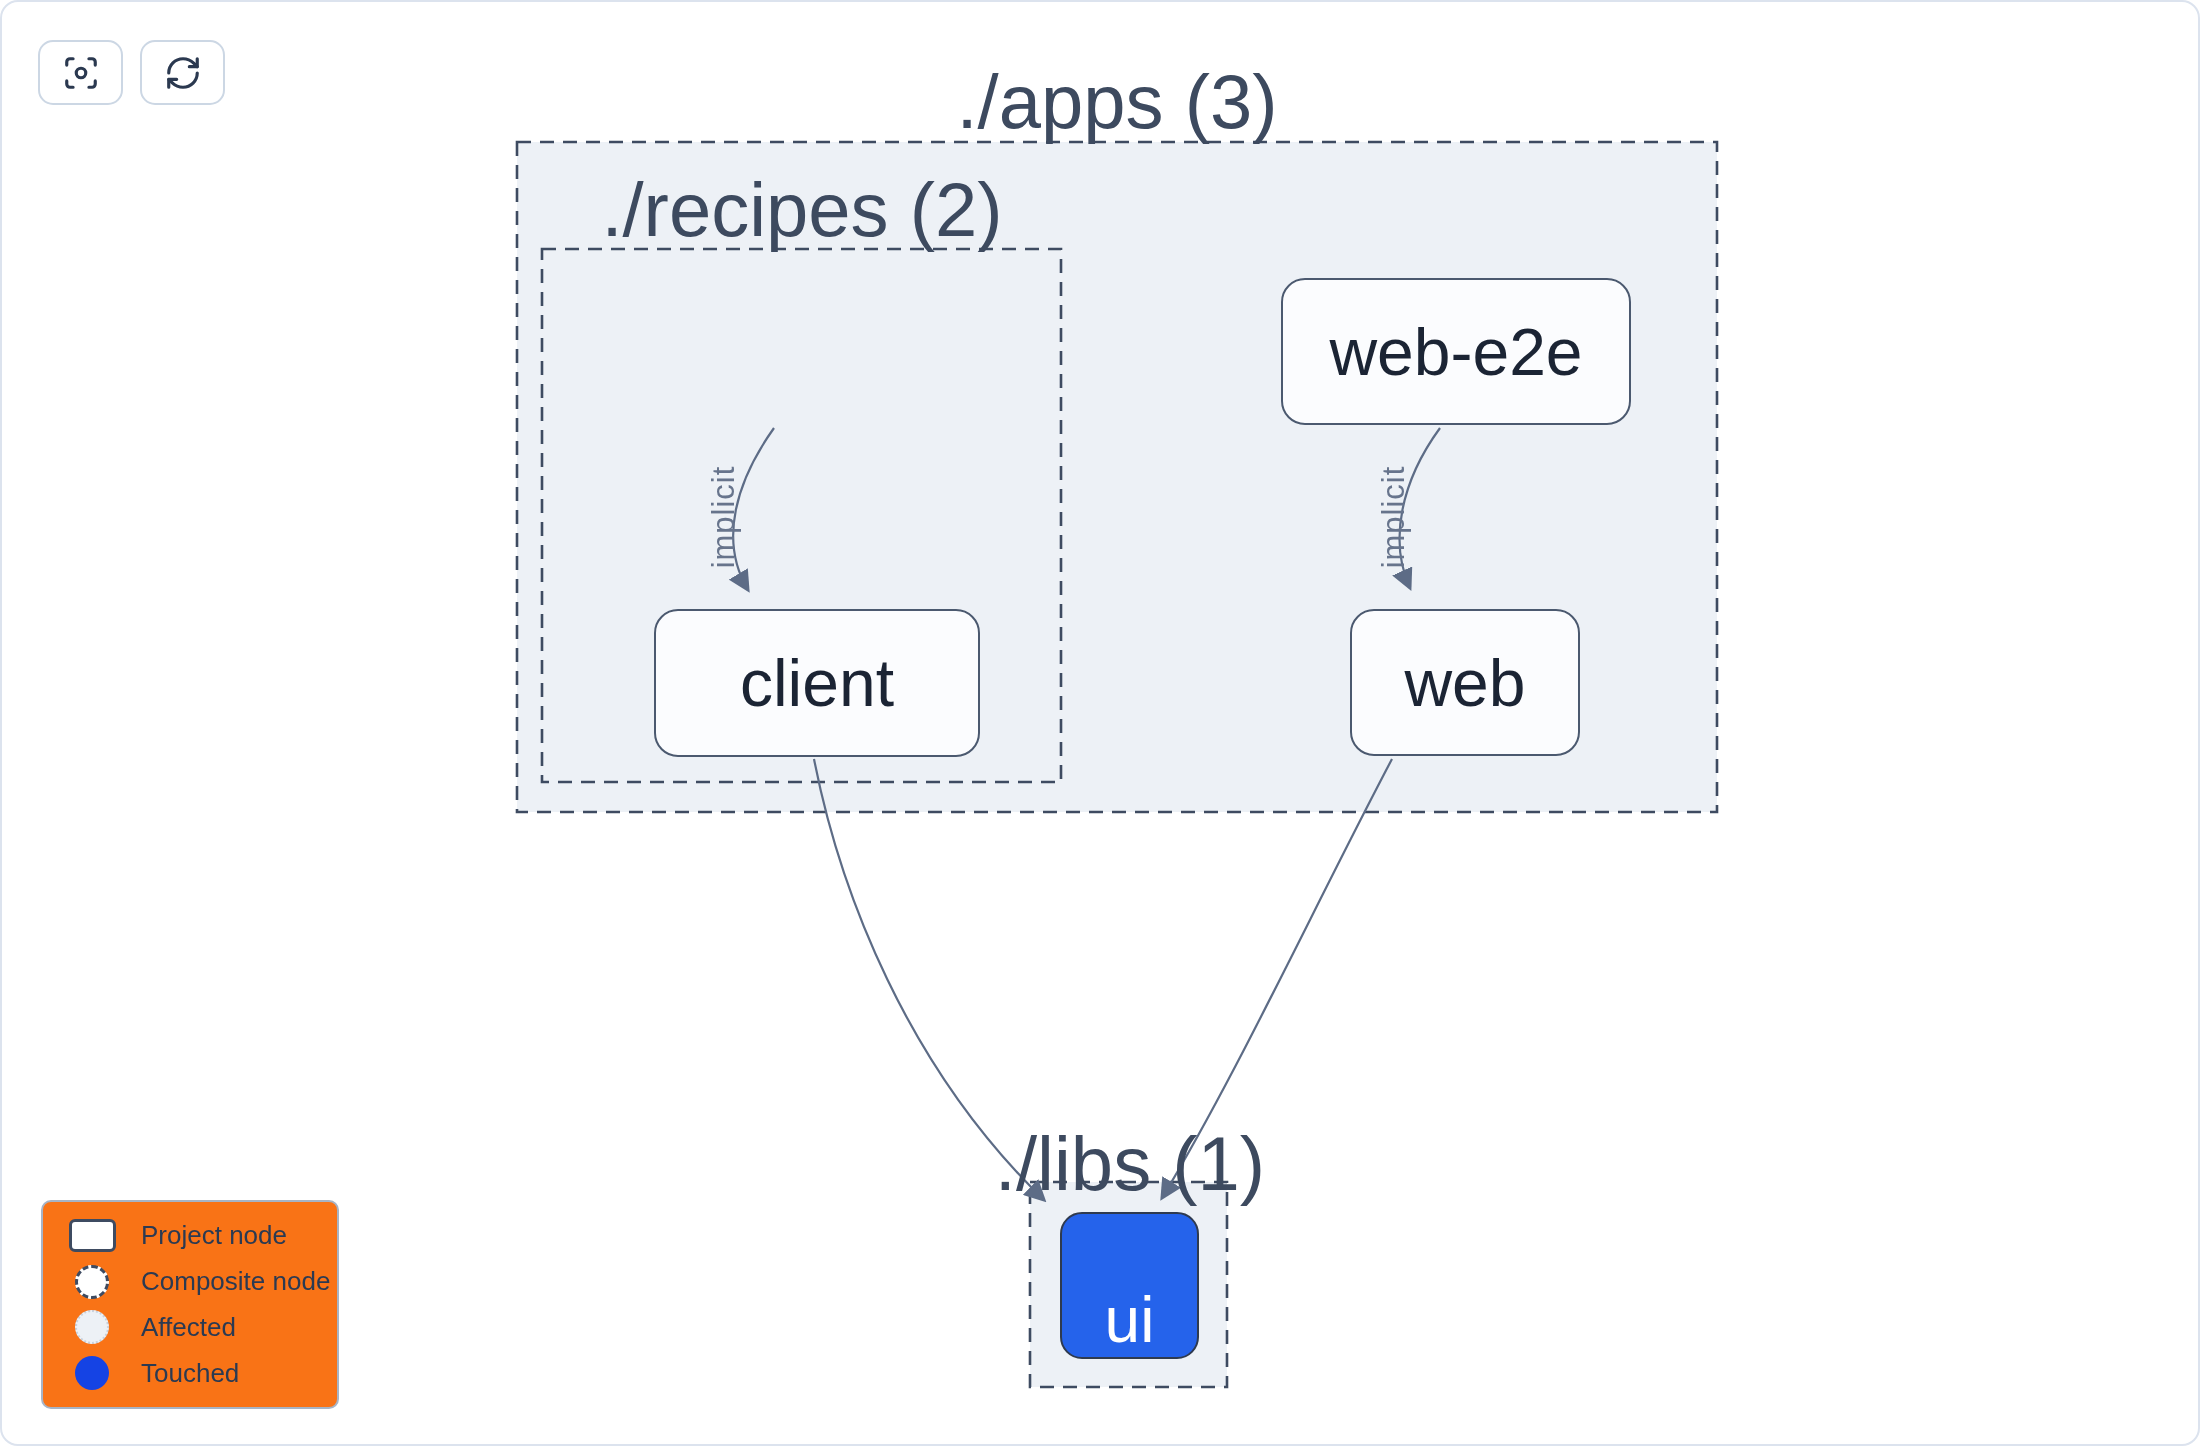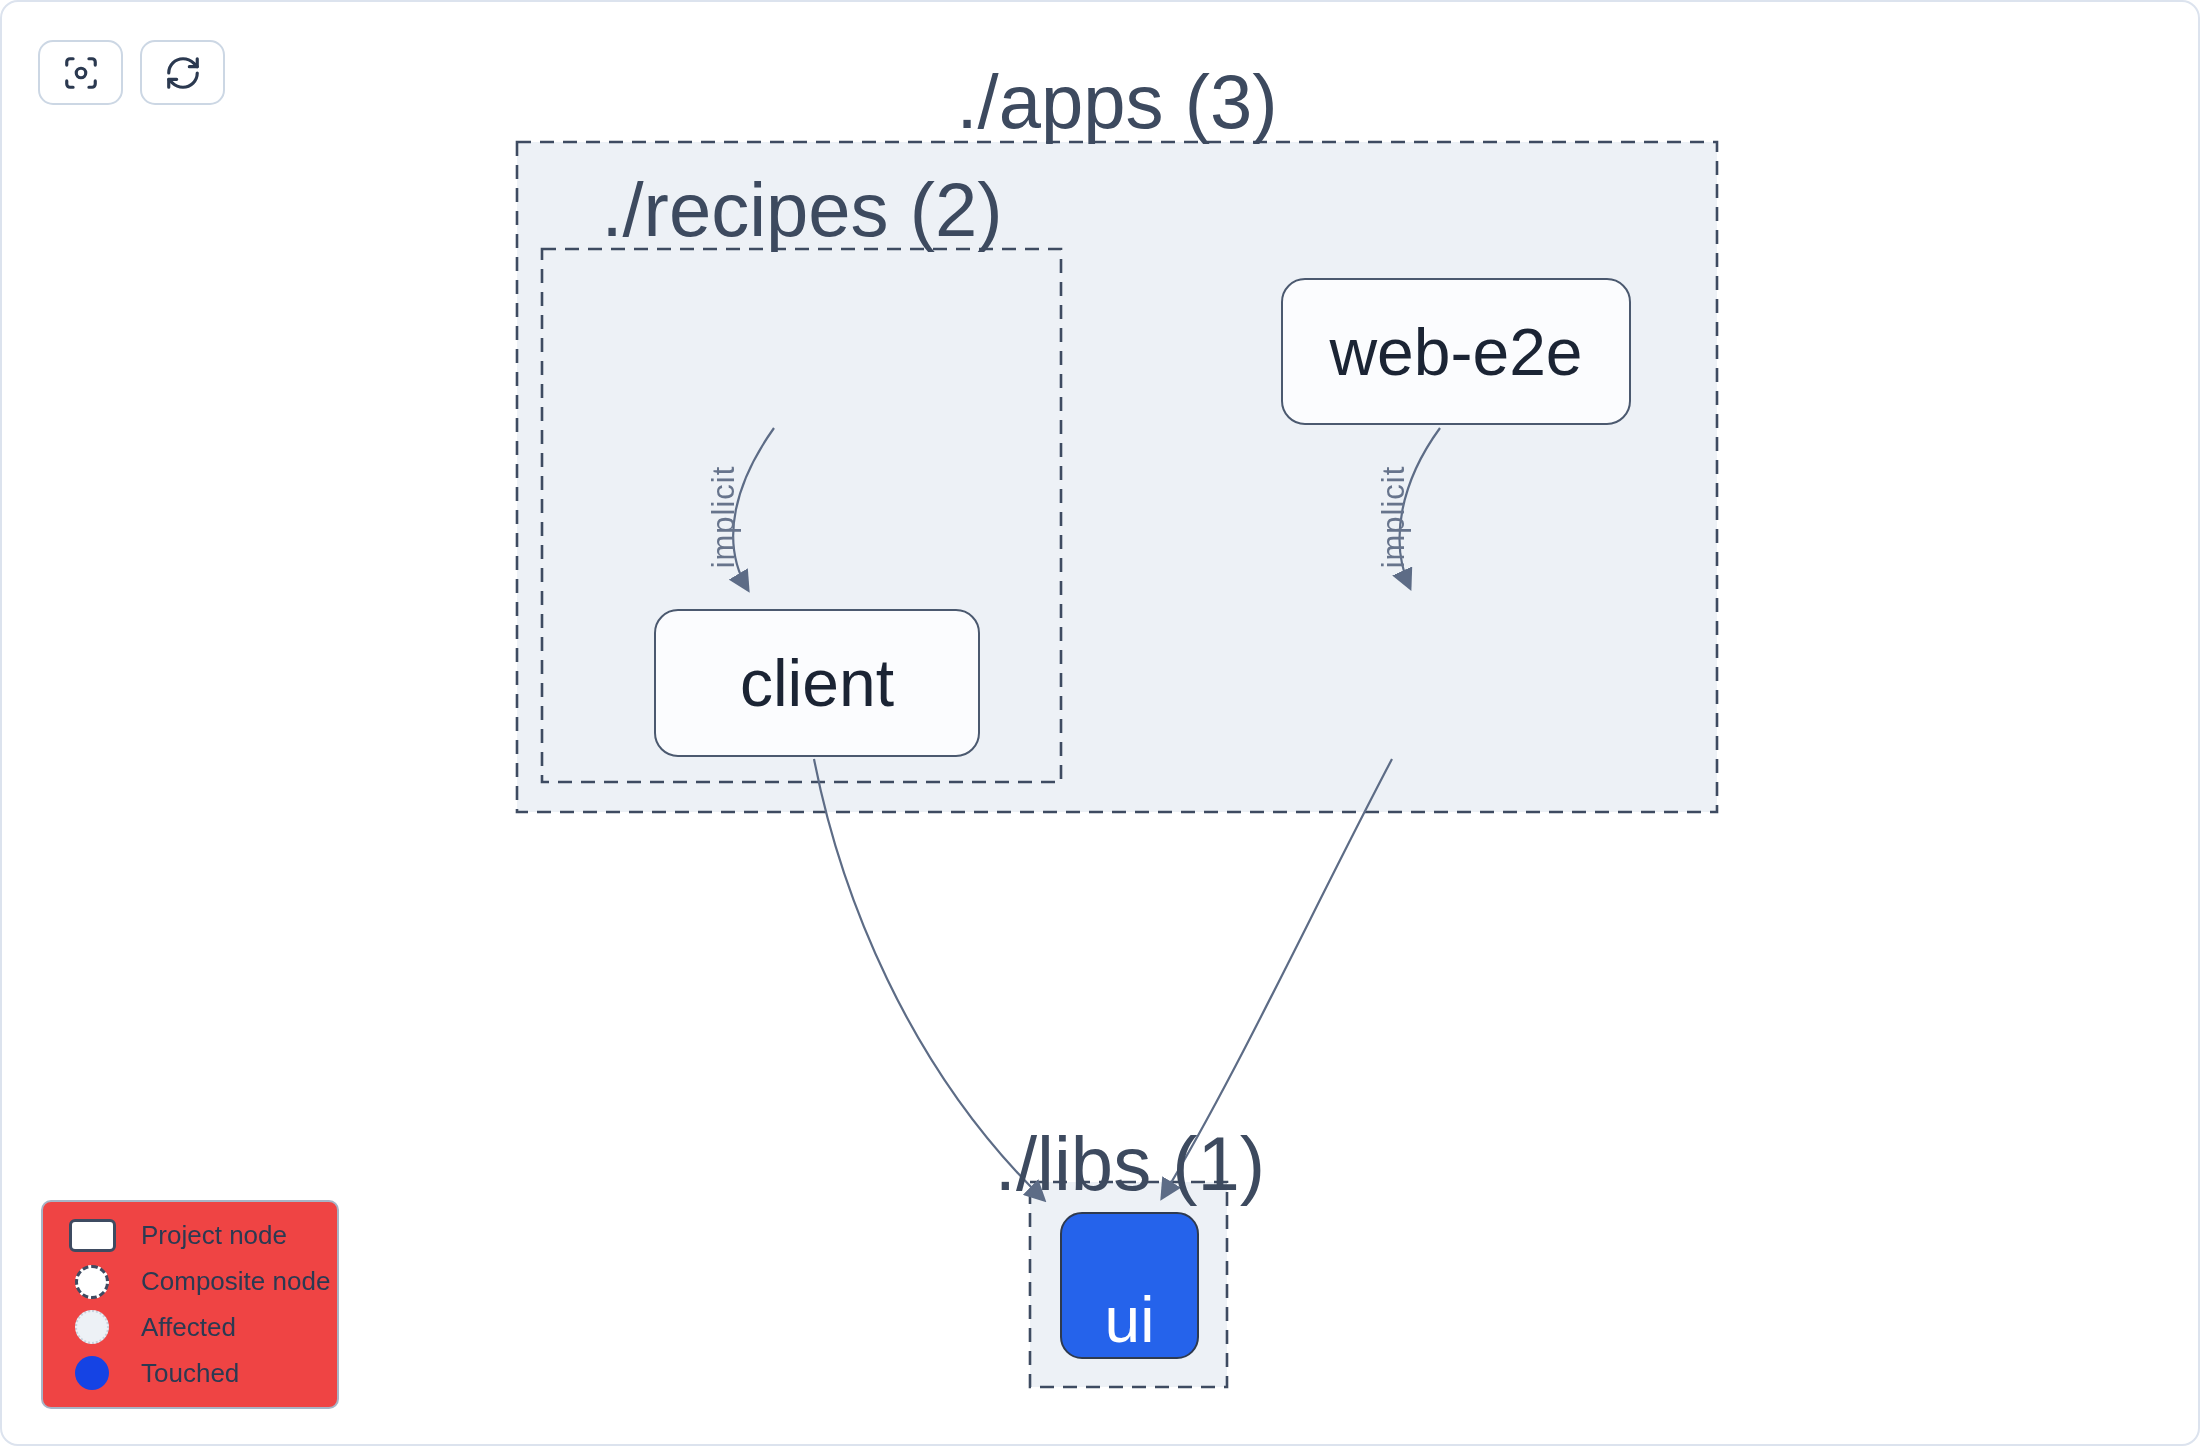--- a/index.html
+++ b/index.html
@@ -43,21 +43,21 @@
     width:85px; height:65px; box-sizing:border-box;
     background:#ffffff; border:2px solid #ccd7e4; border-radius:15px;
     display:flex; align-items:center; justify-content:center; cursor:pointer; padding:0;
   }
   .icon { width:38px; height:38px; stroke:#2b3950; stroke-width:2; fill:none;
           stroke-linecap:round; stroke-linejoin:round; }
 
   
   .legend {
     position:absolute; left:39px; top:1198px; width:298px; height:209px; box-sizing:border-box;
-    background:#ef4444; border:2px solid #a7b4c6; border-radius:10px;
+    background:#f97316; border:2px solid #a7b4c6; border-radius:10px;
     padding:11px 0; display:flex; flex-direction:column; justify-content:space-between;
   }
   .legend-row { display:flex; align-items:center; height:46px; }
   .legend-swatch { width:98px; display:flex; justify-content:center; align-items:center; }
   .legend-label { font-size:26px; color:#2b3a52; }
   .sw-project   { width:47px; height:33px; border:3px solid #3e4b61; border-radius:6px; background:#fff; box-sizing:border-box; }
   .sw-composite { width:34px; height:34px; border:3px dashed #3e4b61; border-radius:50%; background:#fff; box-sizing:border-box; }
   .sw-affected  { width:34px; height:34px; border:2px dotted #c9d1dc; border-radius:50%; background:#edf1f6; box-sizing:border-box; }
   .sw-touched   { width:34px; height:34px; border-radius:50%; background:#1543e4; }
 </style>
@@ -85,20 +85,23 @@
 
   <div class="composite-label" style="left:1115px; top:58px;">./apps (3)</div>
   <div class="composite-label" style="left:800px; top:166px;">./recipes (2)</div>
   <div class="composite-label" style="left:1128px; top:1100px;margin-top:20px;">./libs (1)</div>
 
   <div class="pnode" style="left:1279px; top:276px; width:350px; height:147px;">
     <span>web-e2e</span>
   </div>
   <div class="pnode" style="left:652px; top:607px; width:326px; height:148px;">
     <span>client</span>
+  </div>
+  <div class="pnode" style="left:1348px; top:607px; width:230px; height:147px;">
+    <span>web</span>
   </div>
   <div class="pnode touched" style="left:1058px; top:1210px; width:139px; height:147px;">
     <span>ui</span>
   </div>
 
   <div class="edge-label" style="left:722px; top:515px;">implicit</div>
   <div class="edge-label" style="left:1392px; top:515px;">implicit</div>
 
   <div class="toolbar">
     <button class="tool-btn">

